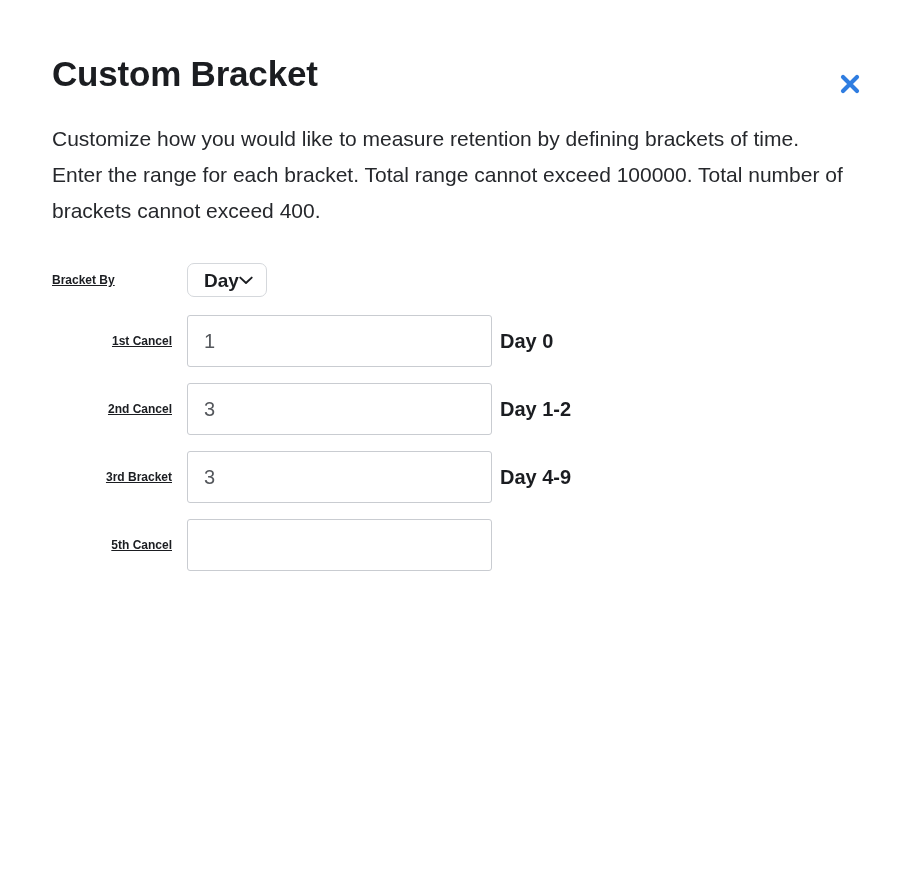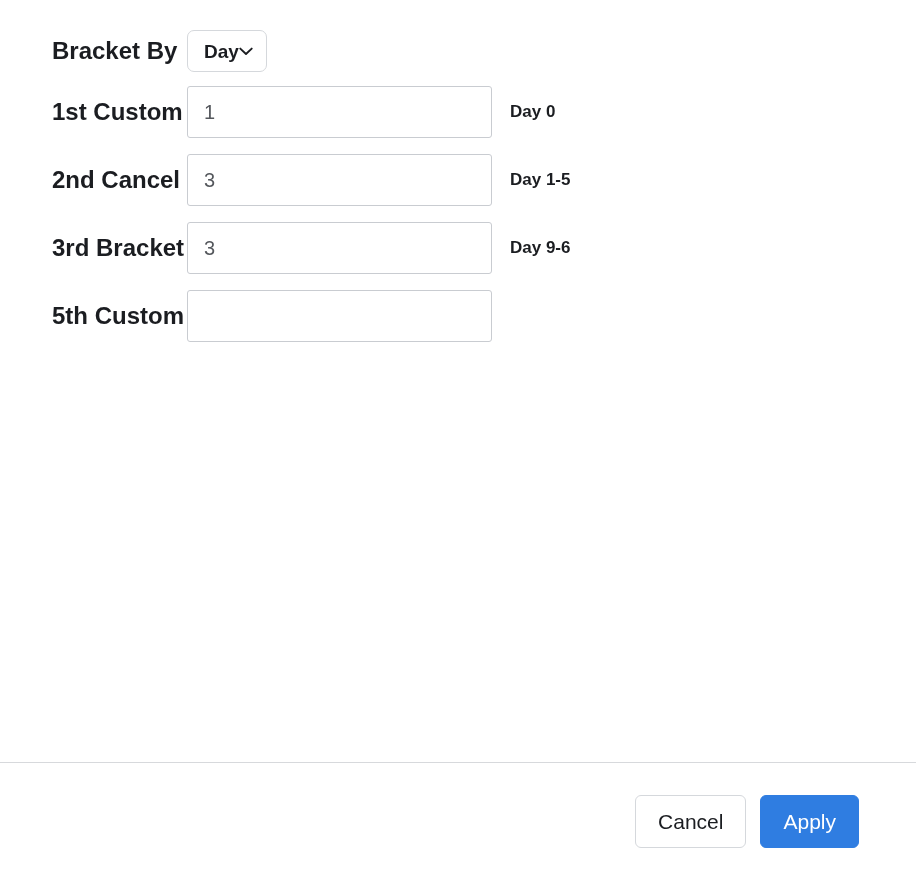--- a/index.html
+++ b/index.html
@@ -77,25 +77,26 @@
   .form-row {
     display: flex;
     align-items: center;
     height: 68px;
   }
   .row-bracket-by { height: 54px; }
 
   .row-label {
     width: 120px;
     text-align: right;
-    font-size: 24px;
+    font-size: 12px;
     font-weight: 700;
     color: #1b1d21;
     flex: 0 0 auto;
     white-space: nowrap;
+    text-decoration: underline;
   }
   .row-label.left-align {
     text-align: left;
     width: 120px;
   }
 
   .field-wrap {
     margin-left: 15px;
     flex: 0 0 auto;
   }
@@ -112,32 +113,32 @@
     font-size: 20px;
     color: #55585d;
     outline: none;
   }
   .bracket-input::placeholder {
     color: #6d7076;
     opacity: 1;
   }
 
   .row-suffix {
-    margin-left: 18px;
-    font-size: 17px;
+    margin-left: 8px;
+    font-size: 20px;
     font-weight: 700;
     color: #1b1d21;
     white-space: nowrap;
   }
 
   
   .dropdown {
     display: inline-flex;
     align-items: center;
-    height: 42px;
+    height: 34px;
     padding: 0 13px 0 16px;
     box-sizing: border-box;
     border: 1px solid #d5d8dc;
     border-radius: 7px;
     background: #ffffff;
     cursor: pointer;
     font-family: "Liberation Sans", sans-serif;
   }
   .dropdown-label {
     font-size: 19px;
@@ -182,74 +183,81 @@
     border: 1px solid #2f7de1;
     color: #ffffff;
     min-width: 98px;
   }
 </style>
 </head>
 <body>
 
 <div class="modal">
 
+  <div class="modal-header">
+    <h1 class="modal-title">Custom Bracket</h1>
+    <button class="close-button">
+      <span>
+        <svg width="24" height="24" viewBox="0 0 24 24" aria-hidden="true">
+          <path d="M5 5 L19 19 M19 5 L5 19" stroke="#2f7de1" stroke-width="4.2" stroke-linecap="round"></path>
+        </svg>
+      </span>
+    </button>
+  </div>
 
   <div class="modal-body">
 
+    <p class="description">Customize how you would like to measure retention by defining brackets of time. Enter the range for each bracket. Total range cannot exceed 100000. Total number of brackets cannot exceed 400.</p>
 
     <div class="form">
 
       <div class="form-row row-bracket-by">
         <div class="row-label left-align">Bracket By</div>
         <div class="field-wrap">
           <div class="dropdown">
             <span class="dropdown-label">Day</span>
             <span class="chevron">
               <svg width="14" height="9" viewBox="0 0 14 9" aria-hidden="true">
                 <path d="M1.3 1.6 L7 7 L12.7 1.6" fill="none" stroke="#1b1d21" stroke-width="1.9" stroke-linecap="round" stroke-linejoin="round"></path>
               </svg>
             </span>
           </div>
         </div>
       </div>
 
       <div class="form-row">
-        <div class="row-label">1st Custom</div>
+        <div class="row-label">1st Cancel</div>
         <div class="field-wrap">
           <input class="bracket-input" type="text" value="1" placeholder="1" style="">
         </div>
         <div class="row-suffix">Day 0</div>
       </div>
 
       <div class="form-row">
         <div class="row-label">2nd Cancel</div>
         <div class="field-wrap">
           <input class="bracket-input" type="text" value="3" placeholder="3" style="">
         </div>
-        <div class="row-suffix">Day 1-5</div>
+        <div class="row-suffix">Day 1-2</div>
       </div>
 
       <div class="form-row">
         <div class="row-label">3rd Bracket</div>
         <div class="field-wrap">
           <input class="bracket-input" type="text" value="3" placeholder="3" style="">
         </div>
-        <div class="row-suffix">Day 9-6</div>
-      </div>
-
-
-      <div class="form-row">
-        <div class="row-label">5th Custom</div>
+        <div class="row-suffix">Day 4-9</div>
+      </div>
+
+
+      <div class="form-row">
+        <div class="row-label">5th Cancel</div>
         <div class="field-wrap">
           <input class="bracket-input" type="text" value="" placeholder="" style="">
         </div>
         <div class="row-suffix"></div>
       </div>
 
     </div>
   </div>
 
-  <div class="modal-footer">
-    <button class="btn btn-cancel">Cancel</button>
-    <button class="btn btn-apply">Apply</button>
-  </div>
 
 </div>
 
 </body></html>

